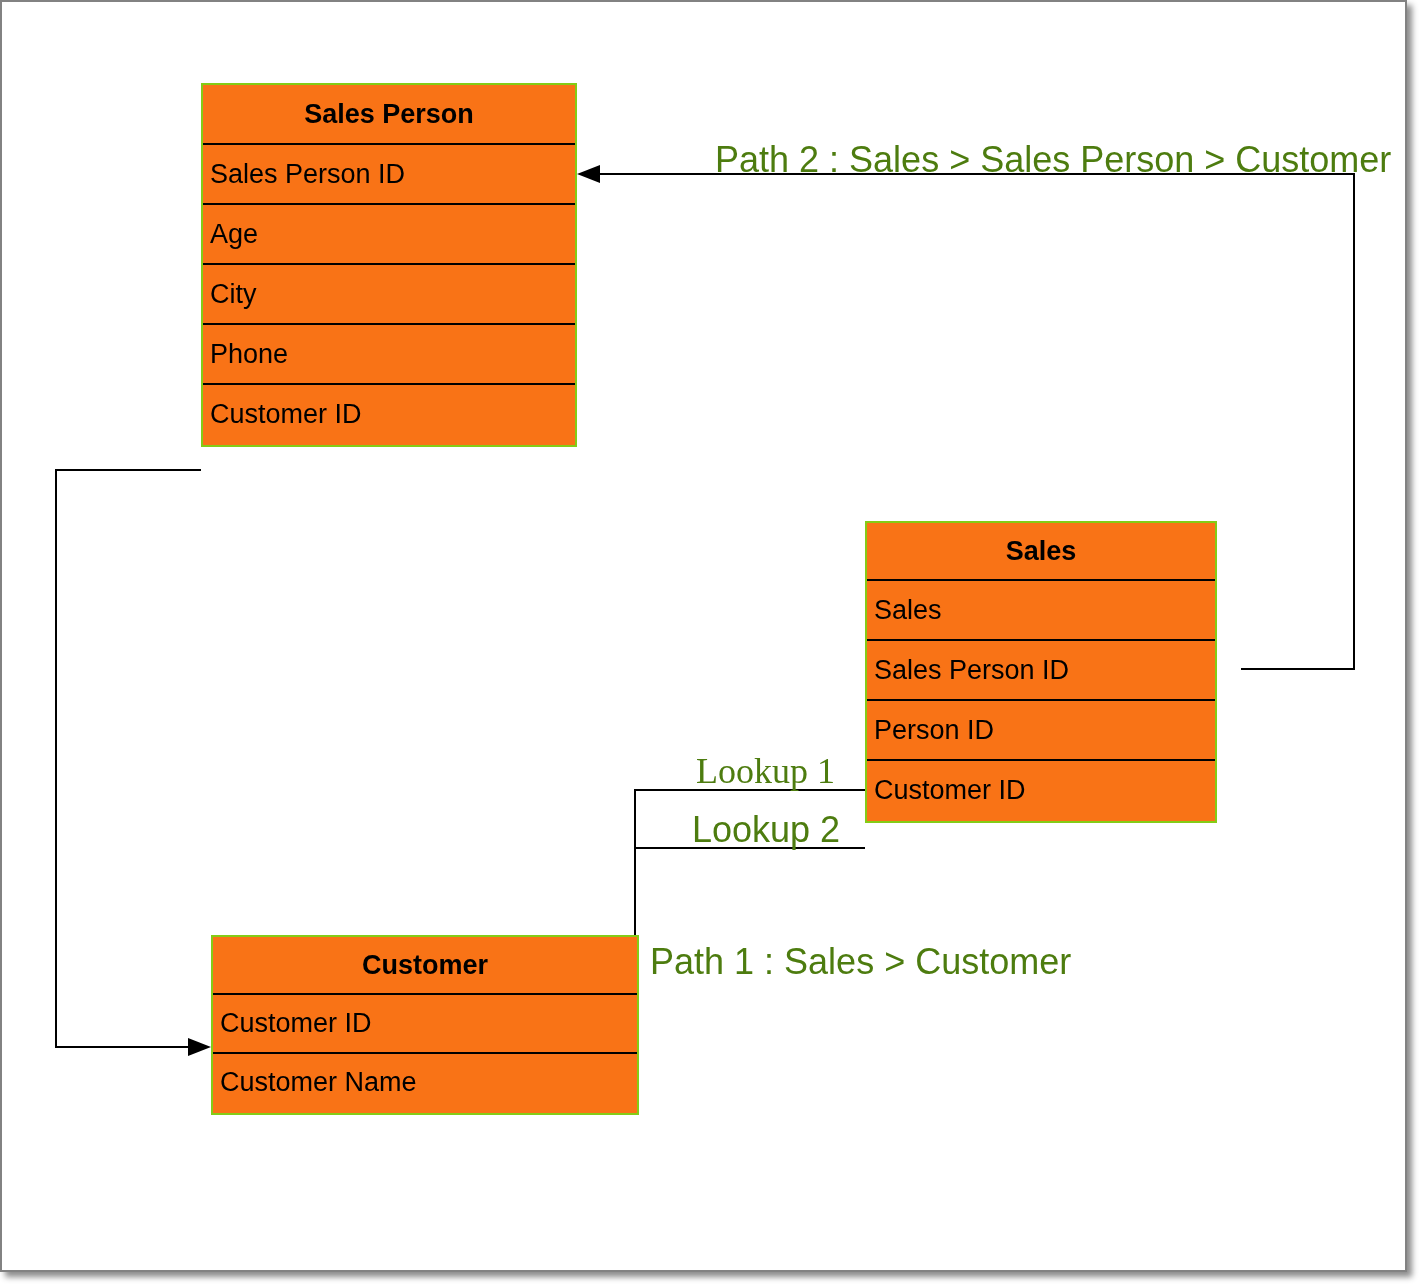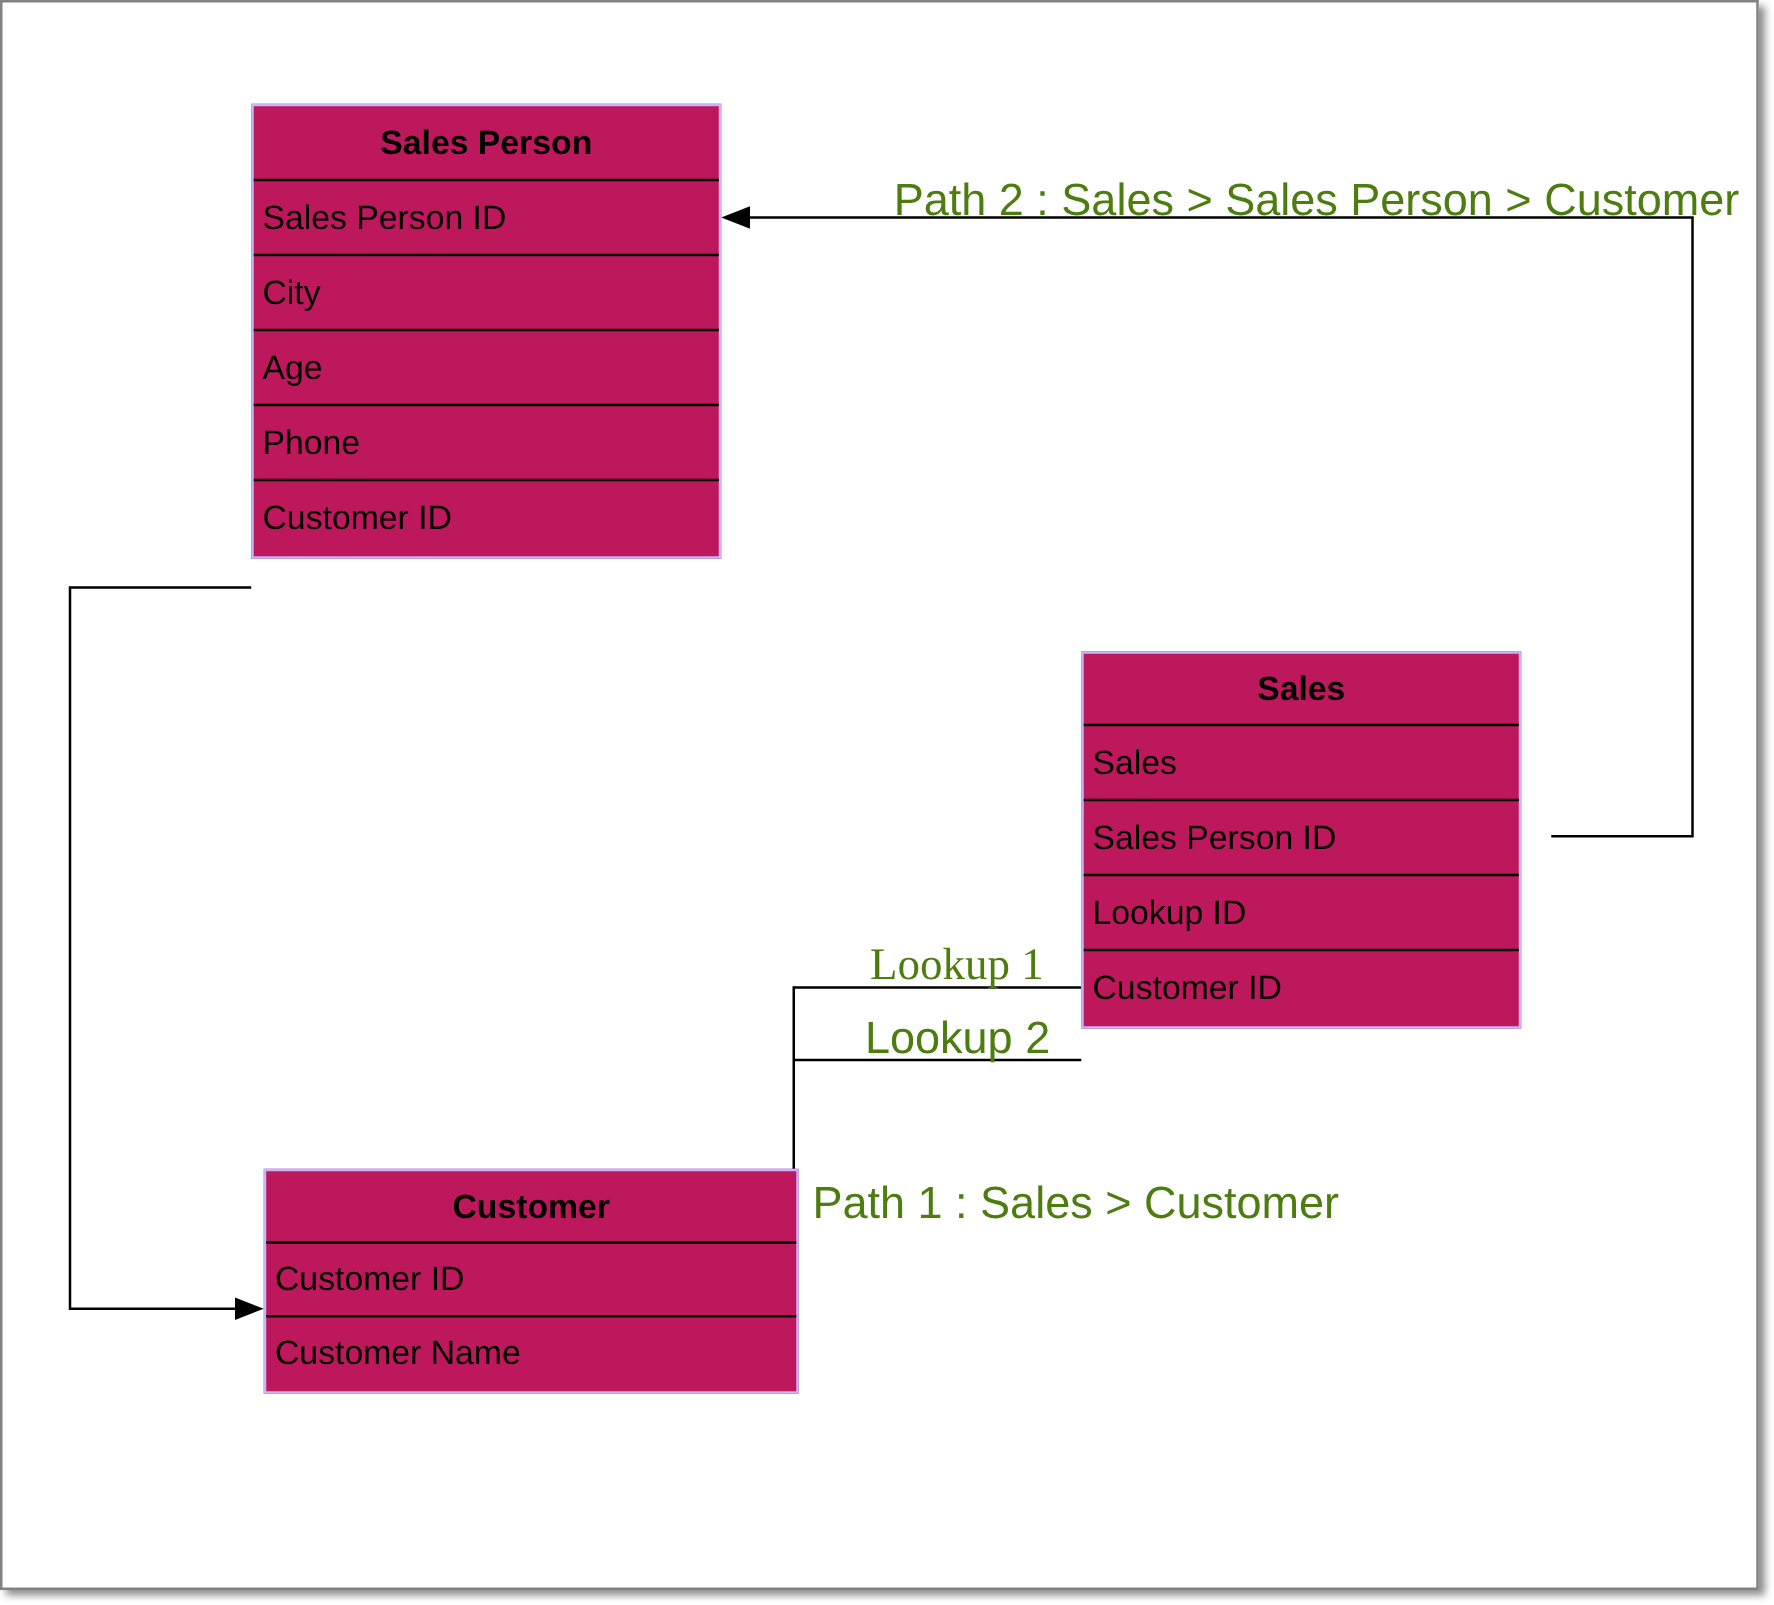--- a/index.html
+++ b/index.html
@@ -29,22 +29,22 @@
     position: absolute;
     left: 0;
     top: 0;
     width: 1419px;
     height: 1284px;
     pointer-events: none;
   }
   .entity {
     position: absolute;
     box-sizing: border-box;
-    border: 2px solid #c4b5fd;
-    background: #be185d;
+    border: 2px solid #84cc16;
+    background: #f97316;
     color: #000000;
   }
   .entity .title {
     box-sizing: border-box;
     border-bottom: 2px solid #000000;
     font-weight: bold;
     font-size: 27px;
     text-align: center;
     height: 60px;
     line-height: 58px;
@@ -98,31 +98,31 @@
 
   <polyline points="865,848 635,848" fill="none" stroke="#000000" stroke-width="2"></polyline>
 
   <polyline points="635,789 635,1057 610,1057" fill="none" stroke="#000000" stroke-width="2"></polyline>
   <polygon points="587,1057 610,1048 610,1066" fill="#000000"></polygon>
 </svg>
 
 <div class="entity" id="table-sales-person">
   <div class="title">Sales Person</div>
   <div class="row">Sales Person ID</div>
+  <div class="row">Age</div>
   <div class="row">City</div>
-  <div class="row">Age</div>
   <div class="row">Phone</div>
   <div class="row">Customer ID</div>
 </div>
 
 <div class="entity" id="table-sales">
   <div class="title">Sales</div>
   <div class="row">Sales</div>
   <div class="row">Sales Person ID</div>
-  <div class="row">Lookup ID</div>
+  <div class="row">Person ID</div>
   <div class="row">Customer ID</div>
 </div>
 
 <div class="entity" id="table-customer">
   <div class="title">Customer</div>
   <div class="row">Customer ID</div>
   <div class="row">Customer Name</div>
 </div>
 
 <div class="float-label" id="label-path2">Path 2 : Sales &gt; Sales Person &gt; Customer</div>

